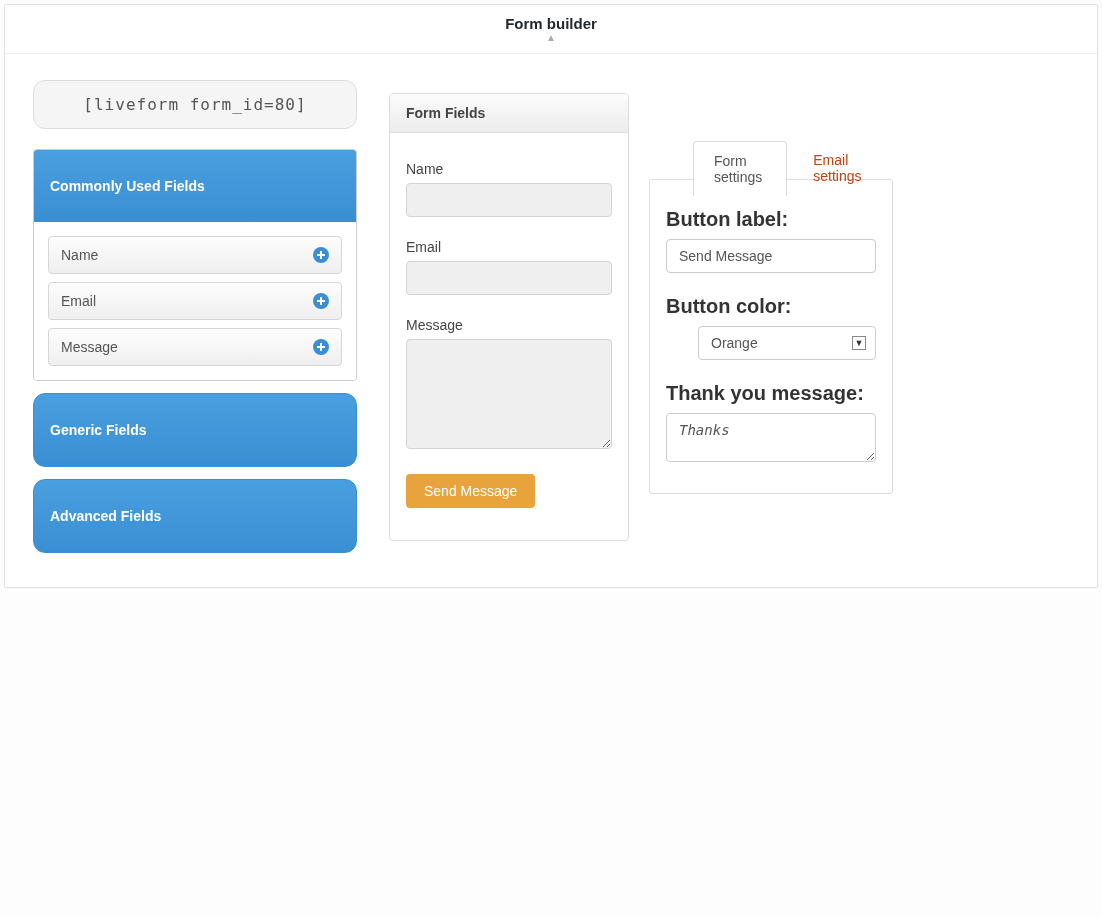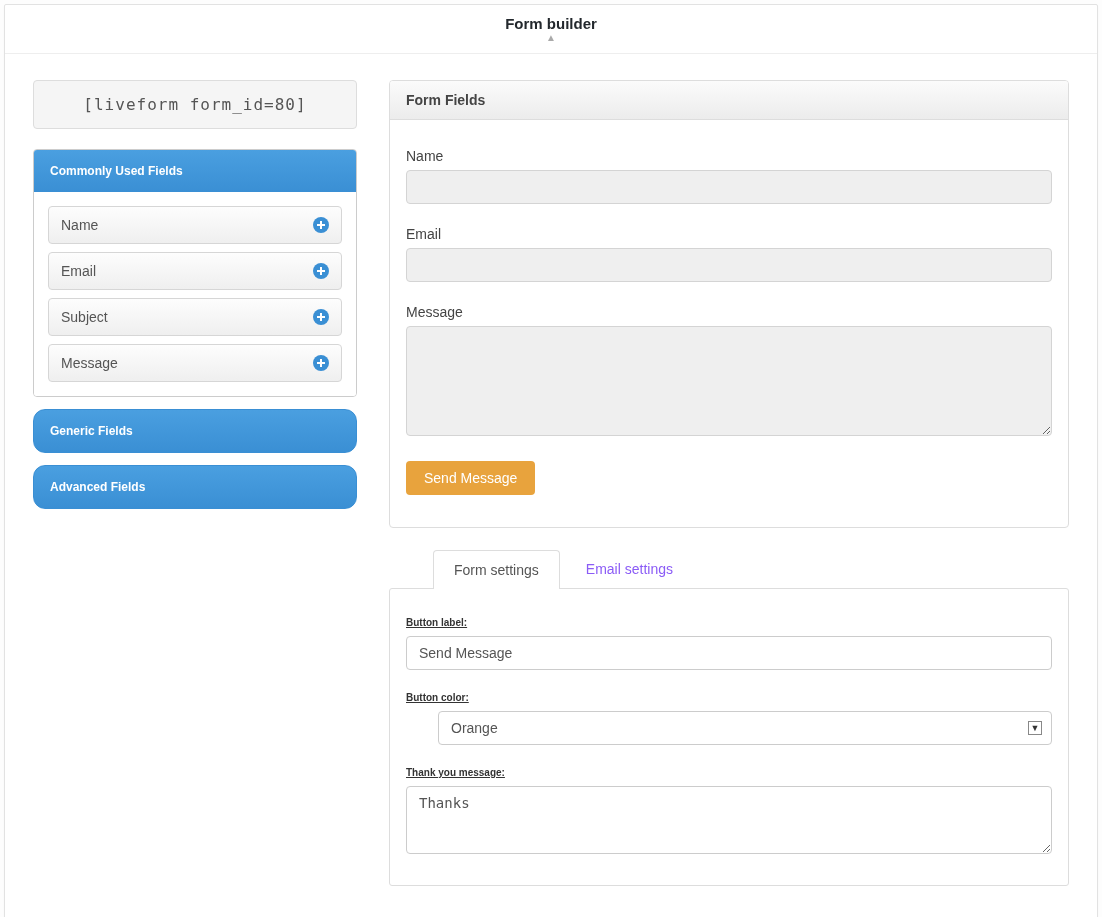--- a/index.html
+++ b/index.html
@@ -32,42 +32,42 @@
   }
   .panel-body {
     display: flex;
     gap: 32px;
     padding: 26px 28px 34px 28px;
   }
   
   .left-col { width: 324px; flex: 0 0 324px; display:flex; flex-direction:column; gap:6px; }
   .shortcode-box {
     border: 1px solid #ddd;
-    border-radius: 4px;
+    border-radius: 12px;
     background: #f5f5f5;
     text-align: center;
     font-family: "Menlo","Consolas",monospace;
     font-size: 16px;
     letter-spacing: 1px;
     color: #555;
     padding: 14px 24px;
     margin-bottom: 14px;
   }
   .accordion {
     border: 1px solid #ccc;
     border-radius: 4px;
     overflow: hidden;
   }
   .acc-section { }
   .acc-header {
     background: linear-gradient(#4a9fe0,#3a8fd4);
     color: #fff;
     font-weight: 600;
-    font-size: 12px;
-    padding: 14px 16px;
+    font-size: 14px;
+    padding: 28px 16px;
     cursor: pointer;
   }
   .acc-header.closed { border-radius:12px; border:1px solid #3a8fd4; margin-top:6px;}
   .acc-body {
     background: #fff;
     padding: 14px;
     display:flex;
     flex-direction:column;
     gap:8px;
   }
@@ -91,21 +91,21 @@
   }
   .add-icon::before, .add-icon::after {
     content:"";
     position:absolute;
     background:#fff;
   }
   .add-icon::before { left:4px; right:4px; top:7px; height:2px; }
   .add-icon::after  { top:4px; bottom:4px; left:7px; width:2px; }
 
   
-  .right-col { flex:1; display:flex; flex-direction:column; gap:20px; }
+  .right-col { flex:1; display:flex; flex-direction:row; gap:20px;align-items:center; }
   .preview-card {
     border:1px solid #ddd;
     border-radius:4px;
     overflow:hidden;
   }
   .preview-header {
     background: linear-gradient(#fbfbfb,#ececec);
     border-bottom:1px solid #ddd;
     padding:11px 16px;
     font-weight:600;
@@ -151,25 +151,25 @@
     border:1px solid #ddd;
     border-bottom:none;
     border-top-left-radius:4px;
     border-top-right-radius:4px;
     background:#fff;
     color:#555;
     cursor:pointer;
     margin-right:4px;
   }
   .tab.active { background:#fff; position:relative; top:1px; }
-  .tab.inactive { border-color:transparent; color:#8b5cf6; background:transparent; }
+  .tab.inactive { border-color:transparent; color:#c2410c; background:transparent; }
   .settings-area { margin-top:40px; }
   .settings-body { padding:28px 16px; }
   .settings-group { margin-bottom:22px; }
-  .settings-label { font-weight:600; font-size:10px; display:block; margin-bottom:8px; color:#333;text-decoration:underline;}
+  .settings-label { font-weight:600; font-size:20px; display:block; margin-bottom:8px; color:#333;}
   .text-input, .select-input, .textarea-input {
     width:100%;
     border:1px solid #ccc;
     border-radius:4px;
     padding:8px 12px;
     font-size:14px;
     background:#fff;
     color:#555;
   }
   .select-wrap { position:relative;padding-left:32px; }
@@ -177,21 +177,21 @@
     position:absolute;
     right:10px; top:50%; transform:translateY(-50%);
     width:14px; height:14px;
     border:1px solid #888;
     display:flex; align-items:center; justify-content:center;
     font-size:9px;
     background:#fff;
     pointer-events:none;
     color:#333;
   }
-  .textarea-input { height:68px; resize:both; }
+  .textarea-input { height:49px; resize:both;font-style:italic; }
 </style>
 </head>
 <body>
 
 <div class="panel">
   <div class="panel-header">
     <div class="panel-title">Form builder</div>
     <div class="collapse-toggle">▲</div>
   </div>
 
@@ -206,24 +206,20 @@
           <div class="acc-body">
             <div class="field-item">
               <span>Name</span>
               <span class="add-icon"></span>
             </div>
             <div class="field-item">
               <span>Email</span>
               <span class="add-icon"></span>
             </div>
             <div class="field-item">
-              <span>Subject</span>
-              <span class="add-icon"></span>
-            </div>
-            <div class="field-item">
               <span>Message</span>
               <span class="add-icon"></span>
             </div>
           </div>
         </div>
       </div>
 
       <div class="acc-header closed">Generic Fields</div>
       <div class="acc-header closed">Advanced Fields</div>
     </div>

